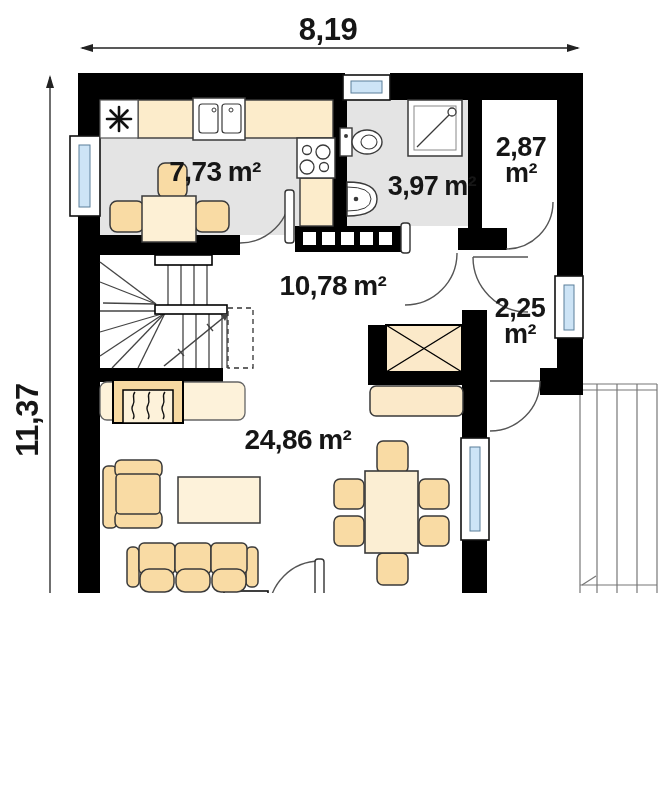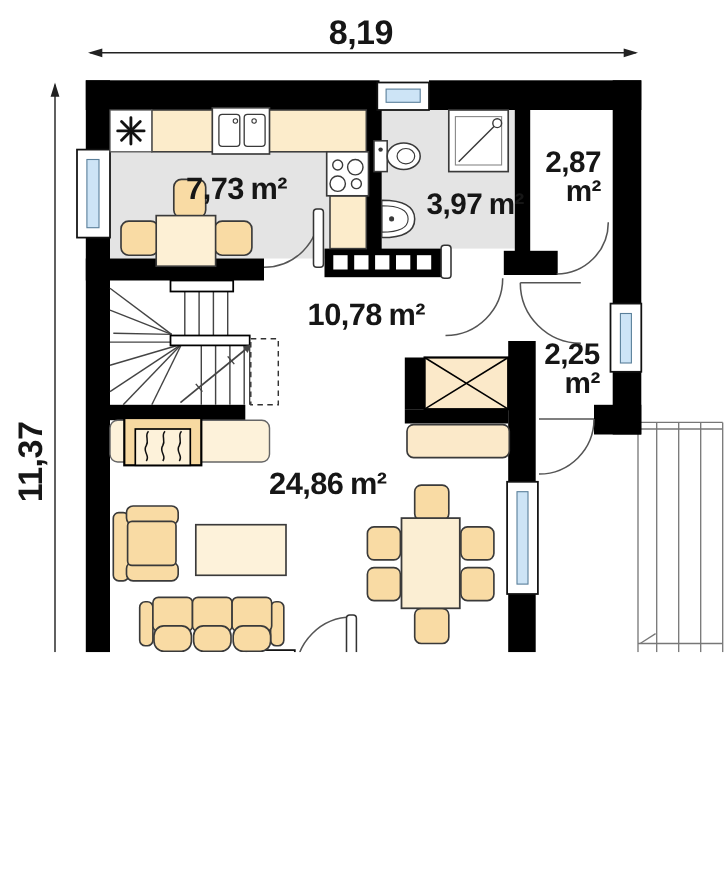--- a/index.html
+++ b/index.html
@@ -2,21 +2,21 @@
 <html><head>
 <meta charset="utf-8">
 <style>
   html,body{margin:0;padding:0;background:#fff;}
   .stage{position:relative;width:660px;height:593px;background:#fff;overflow:hidden;
          font-family:"Liberation Sans",sans-serif;}
   svg{position:absolute;left:0;top:0;}
   .lbl{position:absolute;transform:translate(-50%,-50%);font-weight:bold;color:#161616;
        white-space:nowrap;text-align:center;font-size:28px;letter-spacing:-0.5px;}
   .lbl .u{margin-left:6px;}
-  .lbl.stacked{font-size:27px;line-height:0.95;text-align:right;}
+  .lbl.stacked{font-size:27px;line-height:0.95;}
   .lbl.stacked span{display:block;margin:0;}
   .lbl.dim{font-size:31px;}
   .lbl.vdim{transform:translate(-50%,-50%) rotate(-90deg);}
 </style>
 </head>
 <body>
 
 <div class="stage">
 <svg width="660" height="809" viewBox="0 0 660 809">
 
@@ -286,20 +286,20 @@
   <div class="lbl" style="left:432px;top:186px;font-size:27px">
     <span>3,97</span><span class="u">m²</span>
   </div>
   <div class="lbl stacked" style="left:521px;top:161px">
     <span>2,87</span>
       <span>m²</span>
   </div>
   <div class="lbl" style="left:333px;top:286px">
     <span>10,78</span><span class="u">m²</span>
   </div>
-  <div class="lbl stacked" style="left:520px;top:336px">
+  <div class="lbl stacked" style="left:520px;top:322px">
     <span>2,25</span>
       <span>m²</span>
   </div>
   <div class="lbl" style="left:298px;top:440px">
     <span>24,86</span><span class="u">m²</span>
   </div>
 </div>
 
 </body></html>

